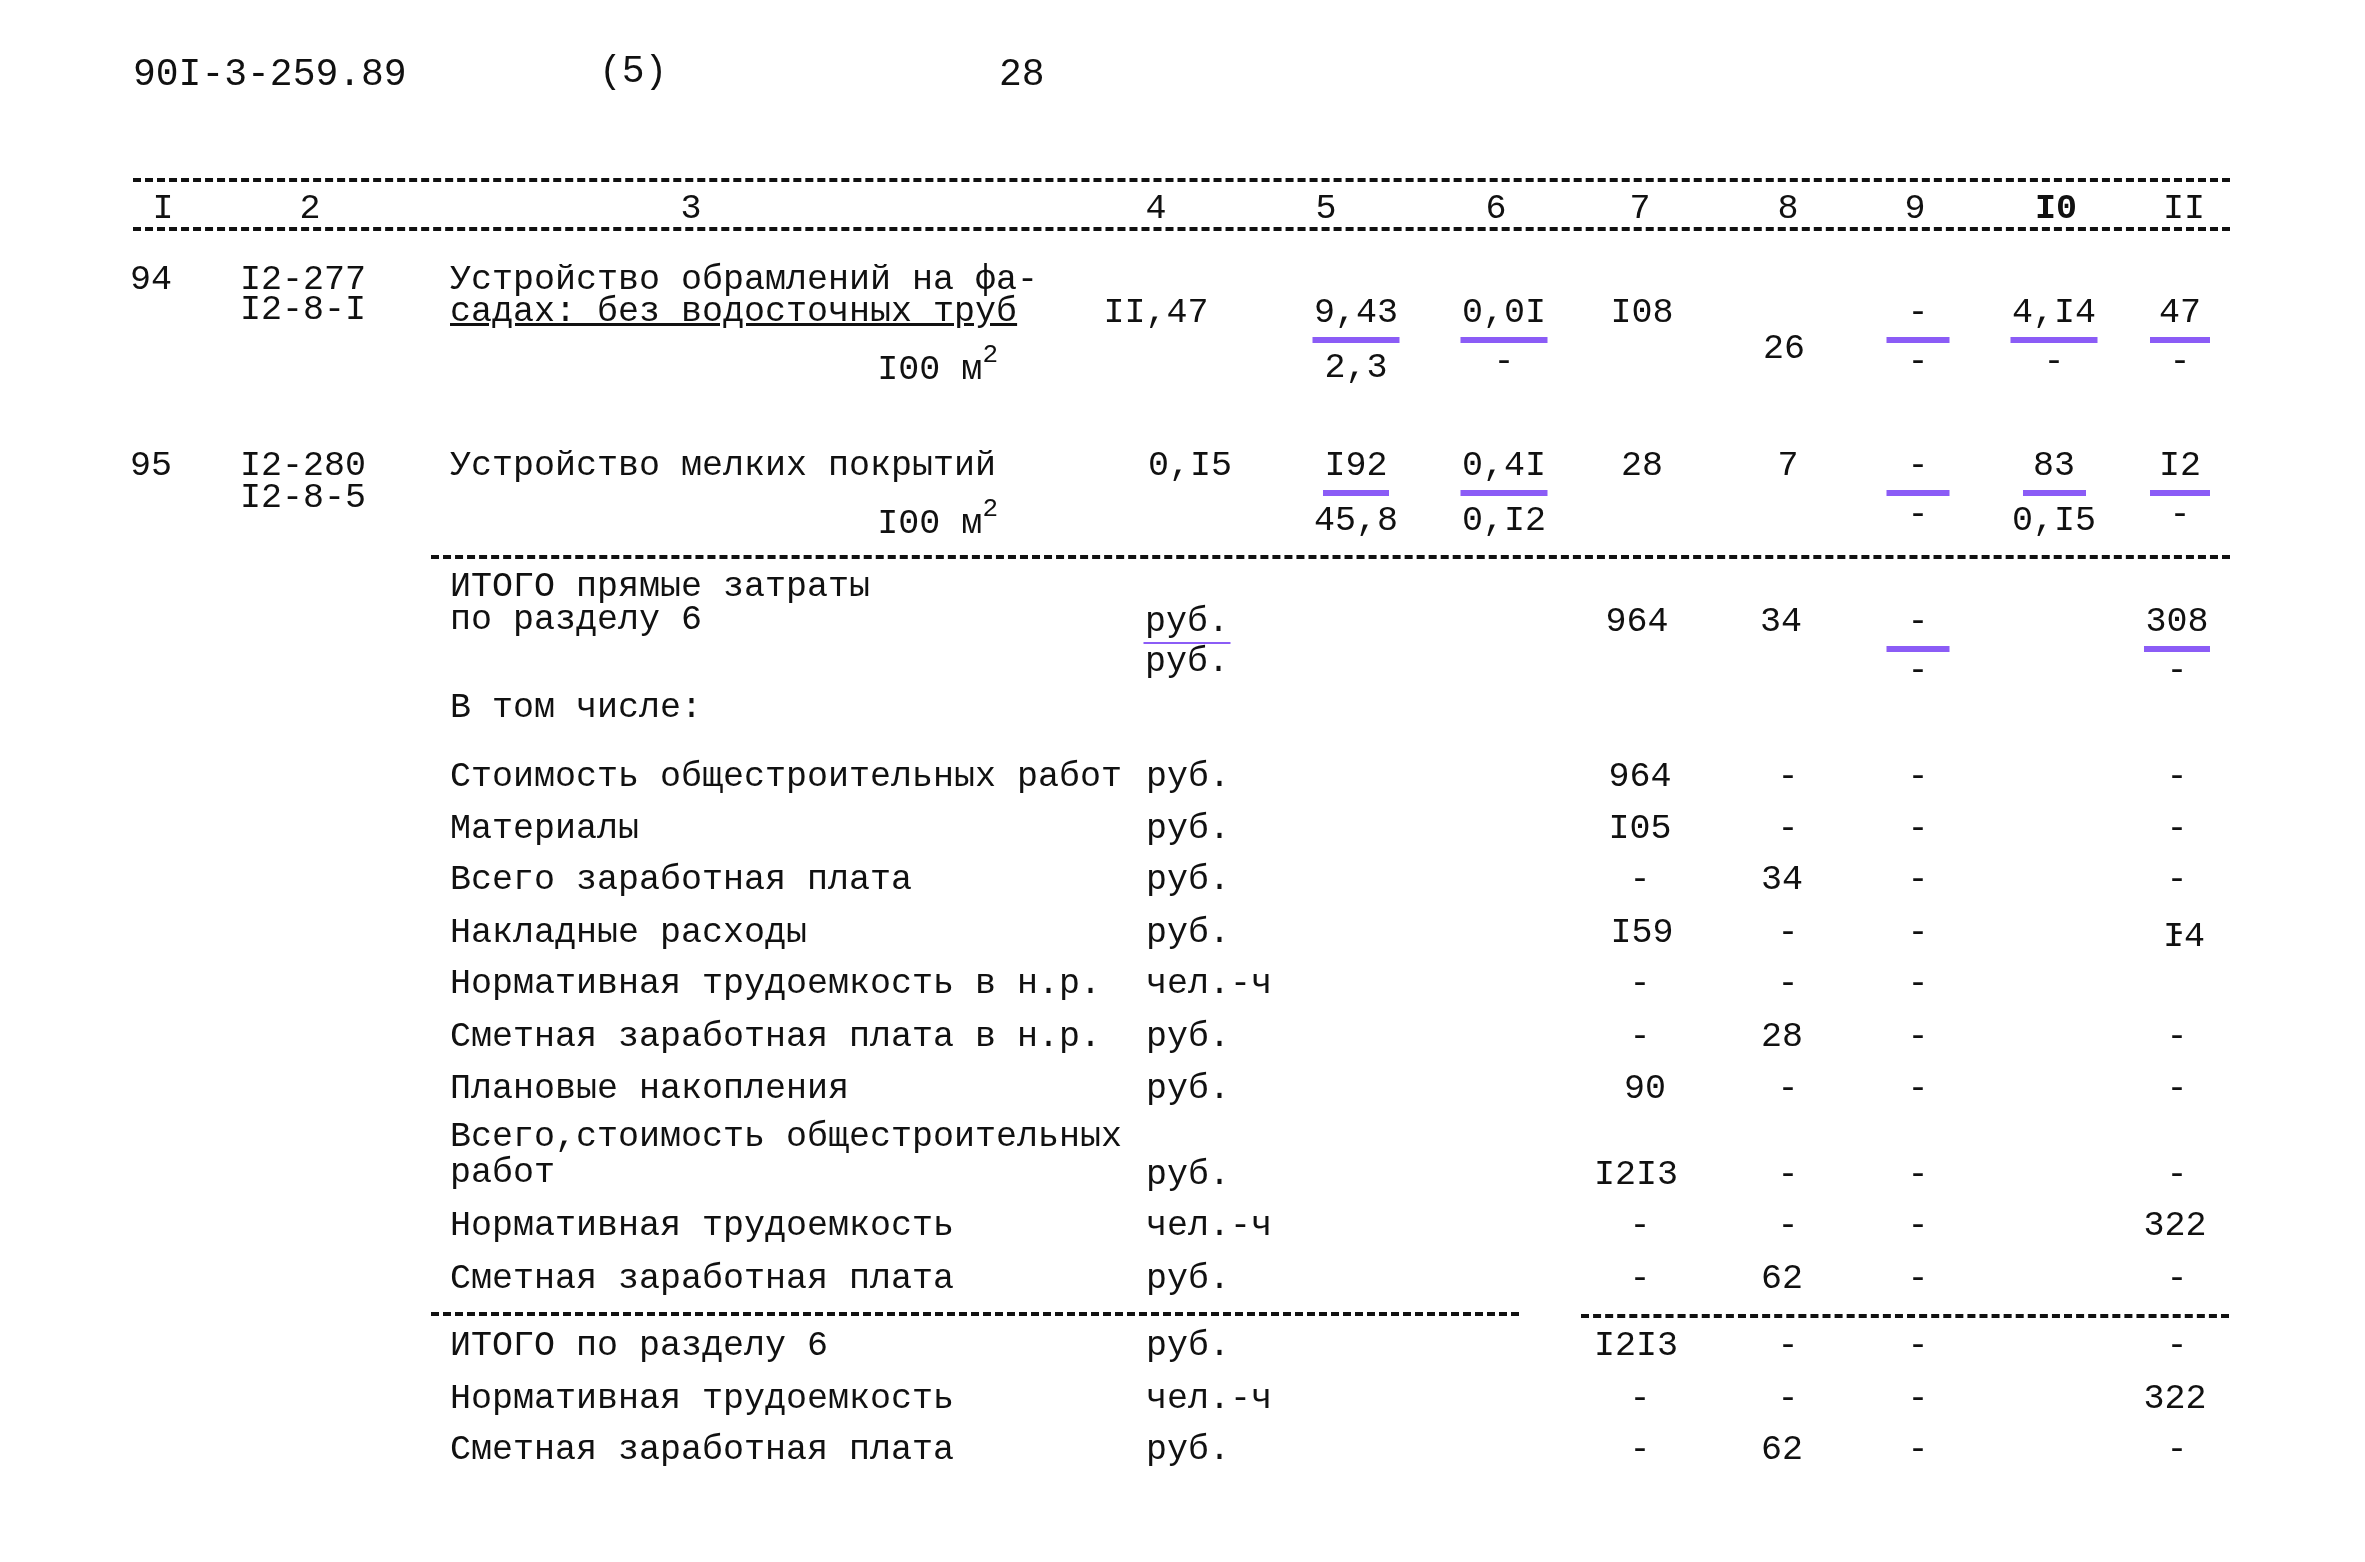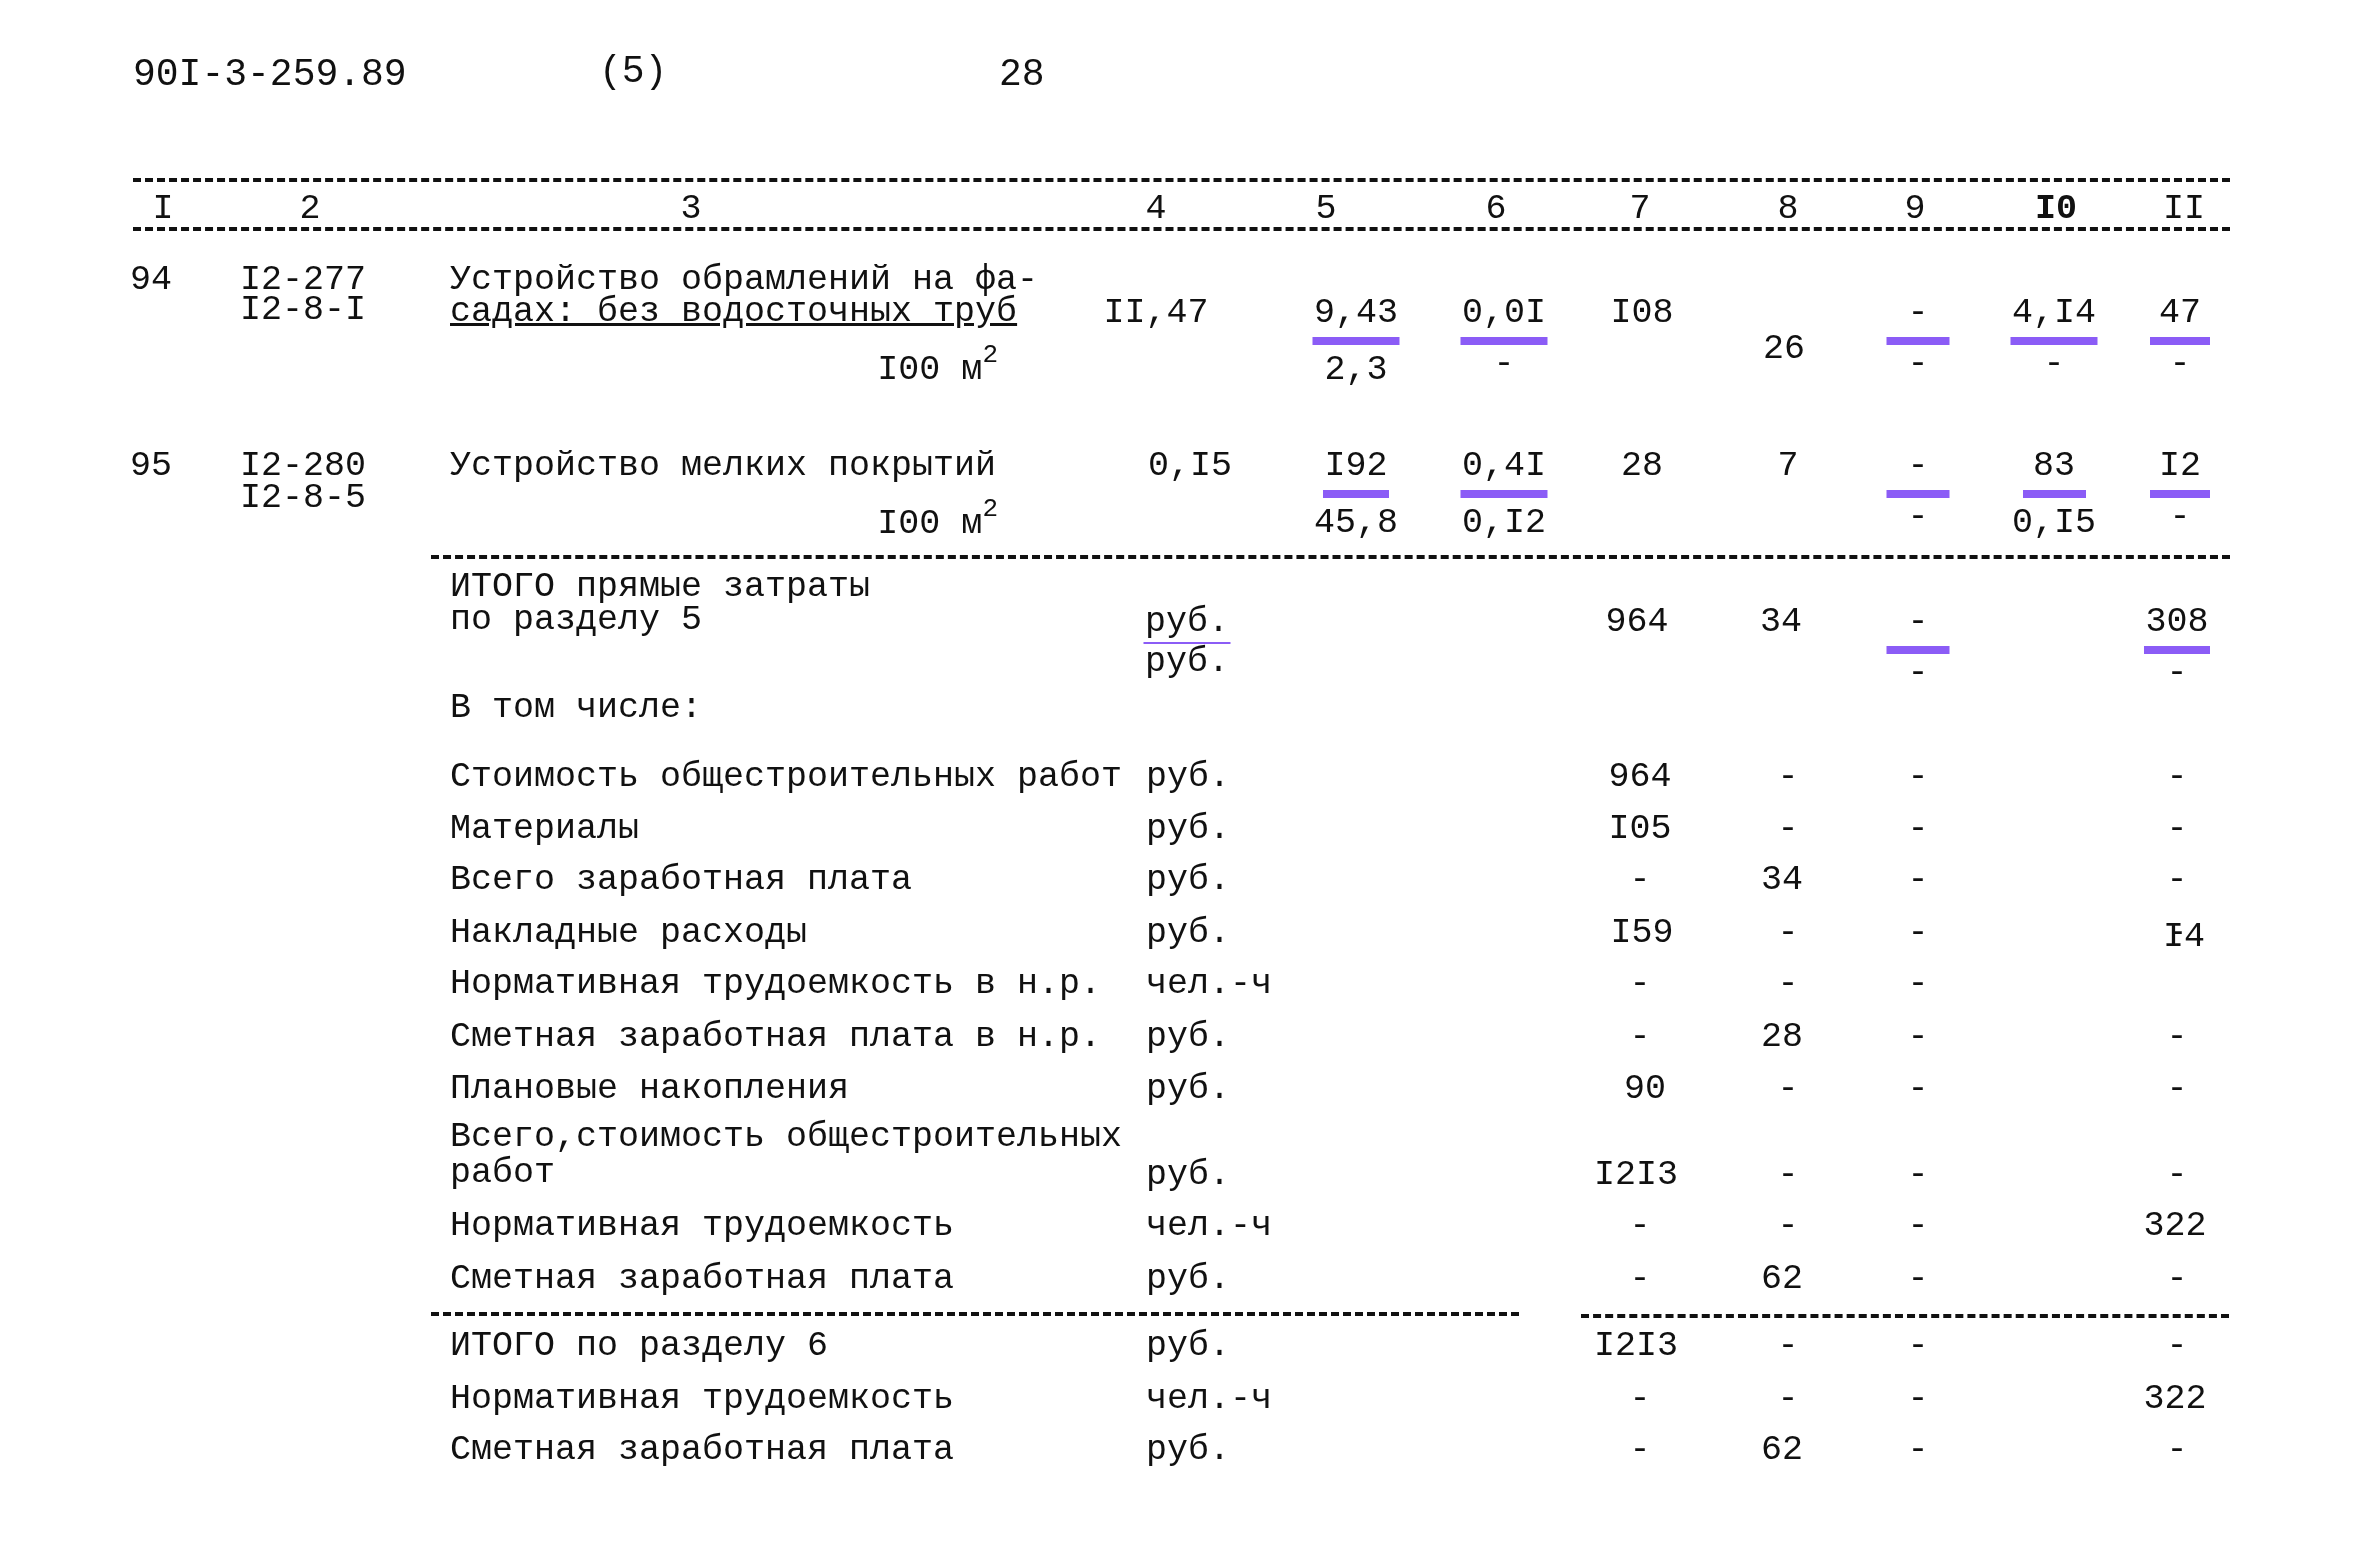--- a/index.html
+++ b/index.html
@@ -3,21 +3,21 @@
 <meta charset="utf-8">
 <style>
   html, body { margin: 0; padding: 0; background: #ffffff; }
   body { width: 2366px; height: 1562px; position: relative; overflow: hidden;
          font-family: "Liberation Mono", "DejaVu Sans Mono", monospace; color: #111; font-size: 35px; }
   .abs { position: absolute; white-space: pre; line-height: 1; }
   .dash { position: absolute; height: 0; border-top: 4.5px dashed #111; }
   .c { transform: translateX(-50%); text-align: center; }
   .r { transform: translateX(-100%); text-align: right; }
   .frac { position: absolute; transform: translateX(-50%); display: flex; flex-direction: column; align-items: center; line-height: 1; }
-  .frac .num { padding: 0 1.5px 6px 1.5px; border-bottom: 8px solid #8b5cf6; min-width: 60px; text-align: center; }
+  .frac .num { padding: 0 1.5px 6px 1.5px; border-bottom: 6px solid #8b5cf6; min-width: 60px; text-align: center; }
   .frac .den { padding-top: 7.6px; text-align: center; }
   .frac.small .num { min-width: 57px; }
   sup { font-size: 26px; position: relative; top: -4.5px; }
 </style>
 </head>
 <body>
 
 <div class="abs" style="left:133px;top:56px;font-size:38px;">90I-3-259.89</div>
 <div class="abs" style="left:599px;top:53px;font-size:38px;">(5)</div>
 <div class="abs" style="left:999px;top:56px;font-size:38px;">28</div>
@@ -98,21 +98,21 @@
   <div class="frac small" style="left:2180px;top:449px;">
     <span class="num">I2</span>
       <span class="den" style="padding-top:1.5px">-</span>
   </div>
 </div>
 
 <div class="dash" style="left:431px;top:555px;width:1799px;"></div>
 
 <div>
   <div class="abs" style="left:450px;top:570px;">ИТОГО прямые затраты</div>
-  <div class="abs" style="left:450px;top:603px;">по разделу 5</div>
+  <div class="abs" style="left:450px;top:603px;">по разделу 6</div>
   <div class="frac" style="left:1187px;top:605px;">
     <span class="num" style="padding-bottom:1.5px;border-bottom-width:2.3px;min-width:79px">руб.</span>
       <span class="den" style="padding-top:1.5px">руб.</span>
   </div>
   <div class="abs c" style="left:1637px;top:605px;">964</div>
   <div class="abs c" style="left:1781px;top:605px;">34</div>
   <div class="frac" style="left:1918px;top:605px;">
     <span class="num">-</span>
       <span class="den" style="padding-top:1.5px">-</span>
   </div>

